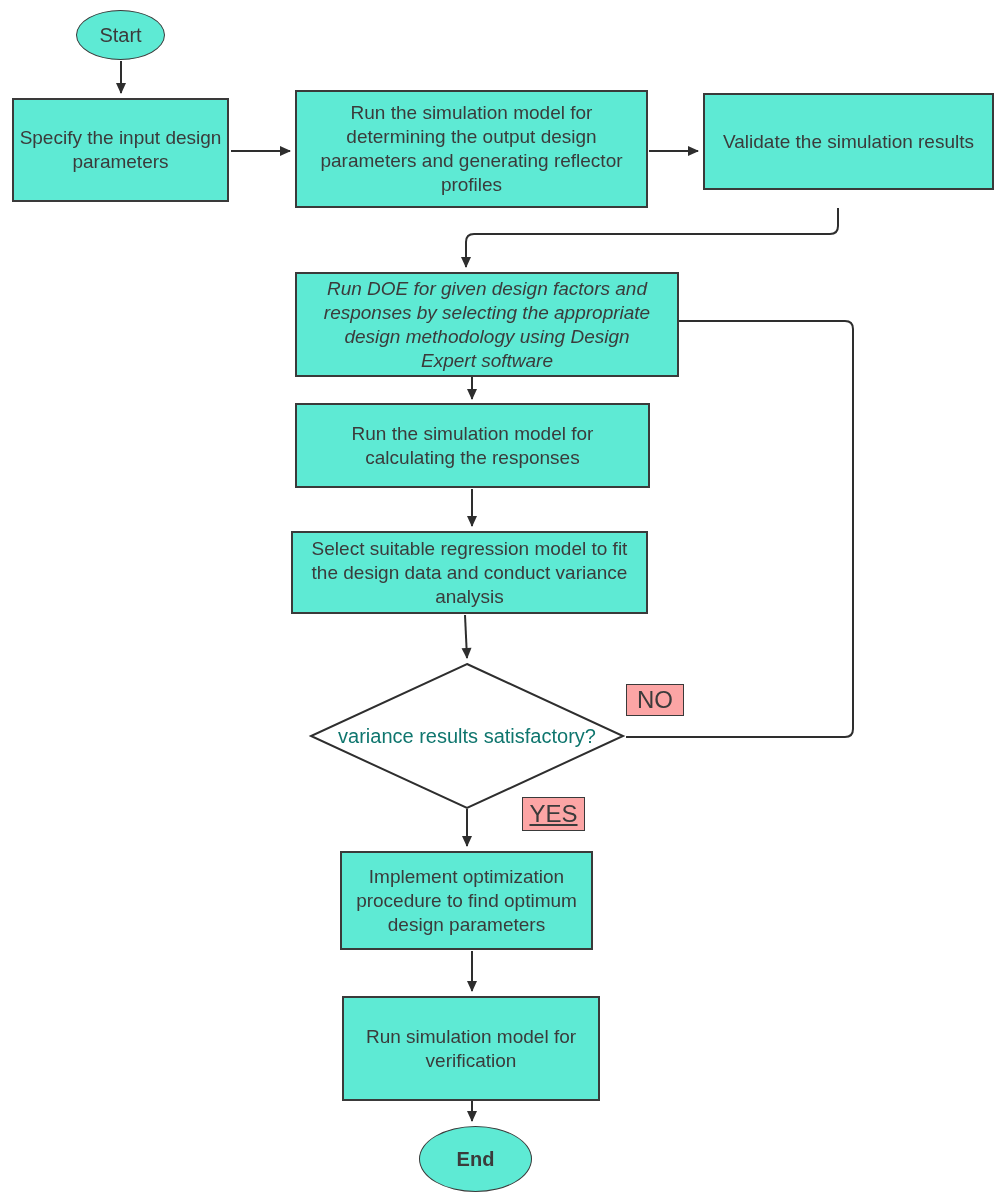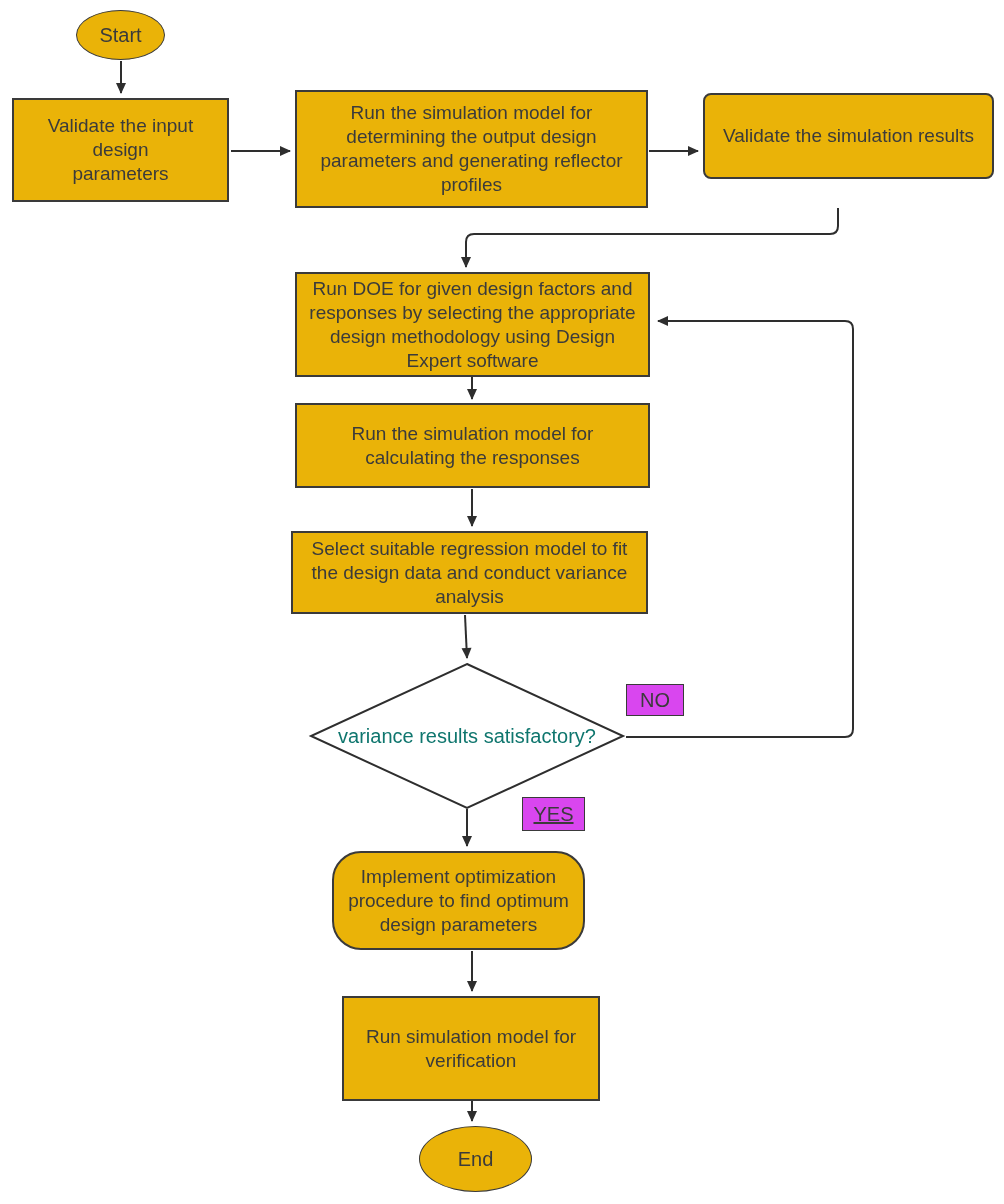--- a/index.html
+++ b/index.html
@@ -31,21 +31,21 @@
     stroke: #2e2e2e;
     stroke-width: 2;
   }
   .node {
     position: absolute;
     box-sizing: border-box;
     display: flex;
     align-items: center;
     justify-content: center;
     text-align: center;
-    background: #eab308;
+    background: #5eead4;
     border: 2px solid #3a3a3a;
     font-size: 19px;
     line-height: 24px;
     white-space: pre-line;
     color: #3b3b3b;
     padding: 2px 4px;
   }
   .terminator {
     border-radius: 50%;
     border-width: 1.8px;
@@ -61,23 +61,23 @@
     font-size: 20px;
     color: #0f766e;
     background: transparent;
   }
   .edge-label {
     position: absolute;
     box-sizing: border-box;
     display: flex;
     align-items: center;
     justify-content: center;
-    background: #d946ef;
+    background: #fca5a5;
     border: 1.6px solid #3a3a3a;
-    font-size: 20px;
+    font-size: 24px;
     color: #3b3b3b;
   }
 </style>
 </head>
 <body>
 
 <div class="canvas">
 
   <svg class="connector-layer" width="1004" height="1204" viewBox="0 0 1004 1204">
     <defs>
@@ -96,50 +96,50 @@
     <path class="conn" d="M467 809 L467 846" marker-end="url(#arrow)"></path>
     <path class="conn" d="M472 951 L472 991" marker-end="url(#arrow)"></path>
     <path class="conn" d="M472 1082 L472 1121" marker-end="url(#arrow)"></path>
     <path class="conn" d="M626 737 L845 737 Q853 737 853 729 L853 329 Q853 321 845 321 L658 321" marker-end="url(#arrow)"></path>
 
     <polygon class="shape-stroke" points="467,664 623,736 467,808 311,736"></polygon>
   </svg>
 
   <div class="node terminator" style="left:76px; top:10px; width:89px; height:50px;">Start</div>
 
-  <div class="node" style="left:12px; top:98px; width:217px; height:104px;">Validate the input design
+  <div class="node" style="left:12px; top:98px; width:217px; height:104px;">Specify the input design
 parameters</div>
 
   <div class="node" style="left:295px; top:90px; width:353px; height:118px;">Run the simulation model for
 determining the output design
 parameters and generating reflector
 profiles</div>
 
-  <div class="node" style="left:703px; top:93px; width:291px; height:86px;border-radius:8px;">Validate the simulation results</div>
+  <div class="node" style="left:703px; top:93px; width:291px; height:97px;">Validate the simulation results</div>
 
-  <div class="node" style="left:295px; top:272px; width:355px; height:105px;">Run DOE for given design factors and
+  <div class="node" style="left:295px; top:272px; width:384px; height:105px;font-style:italic;">Run DOE for given design factors and
 responses by selecting the appropriate
 design methodology using Design
 Expert software</div>
 
   <div class="node" style="left:295px; top:403px; width:355px; height:85px;">Run the simulation model for
 calculating the responses</div>
 
   <div class="node" style="left:291px; top:531px; width:357px; height:83px;">Select suitable regression model to fit
 the design data and conduct variance
 analysis</div>
 
   <div class="label-plain" style="left:322px; top:721px; width:290px; height:30px;">variance results satisfactory?</div>
 
   <div class="edge-label" style="left:626px; top:684px; width:58px; height:32px;">NO</div>
 
   <div class="edge-label" style="left:522px; top:797px; width:63px; height:34px;text-decoration:underline;">YES</div>
 
-  <div class="node" style="left:332px; top:851px; width:253px; height:99px;border-radius:29px;">Implement optimization
+  <div class="node" style="left:340px; top:851px; width:253px; height:99px;">Implement optimization
 procedure to find optimum
 design parameters</div>
 
   <div class="node" style="left:342px; top:996px; width:258px; height:105px;">Run simulation model for
 verification</div>
 
-  <div class="node terminator" style="left:419px; top:1126px; width:113px; height:66px;">End</div>
+  <div class="node terminator" style="left:419px; top:1126px; width:113px; height:66px;font-weight:bold;">End</div>
 
 </div>
 
 </body></html>

